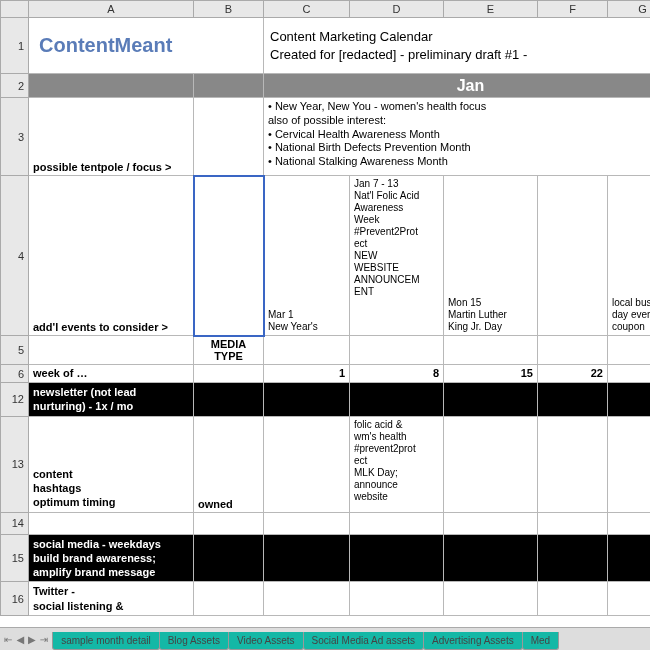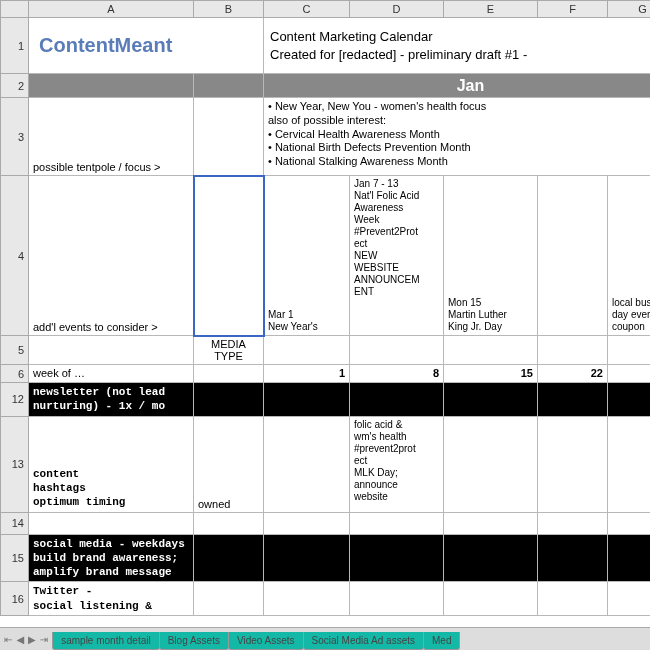--- a/index.html
+++ b/index.html
@@ -69,31 +69,31 @@
   .jan-hdr {
     background: #888;
     color: #fff;
     font-weight: bold;
     text-align: center;
     font-size: 16px;
     vertical-align: middle;
   }
   .black-row td.cell { background: #000; }
   .white-text { color: #fff; font-weight: bold; }
-  .bold { font-weight: normal; }
+  .bold { font-weight: bold; }
   .center { text-align: center; }
   .bottom { vertical-align: bottom; }
   .num { text-align: right; font-weight: bold; }
   .selected {
     outline: 2px solid #3a66c4;
     outline-offset: -1px;
   }
   .bullets { white-space: pre-line; font-size: 11px; line-height: 1.25; }
   .small-multi { white-space: pre-line; text-align: left; font-size: 10px; line-height: 1.2; }
-  .label-multi { white-space: pre-line; font-weight: bold; font-size: 11px; line-height: 1.3; font-family: Liberation Mono, monospace; }
+  .label-multi { white-space: pre-line; font-weight: bold; font-size: 11px; line-height: 1.3; }
   
   .tabbar {
     position: absolute;
     left: 0; right: 0; bottom: 0;
     height: 23px;
     background: #ddd;
     border-top: 1px solid #aaa;
     display: flex;
     align-items: stretch;
     overflow: hidden;
@@ -304,15 +304,16 @@
     <span>⇤</span>
     <span>◀</span>
     <span>▶</span>
     <span>⇥</span>
   </div>
   <div class="tabs">
     <div class="tab">sample month detail</div>
     <div class="tab">Blog Assets</div>
     <div class="tab">Video Assets</div>
     <div class="tab">Social Media Ad assets</div>
+    <div class="tab">Advertising Assets</div>
     <div class="tab">Med</div>
   </div>
 </div>
 
 </body></html>

